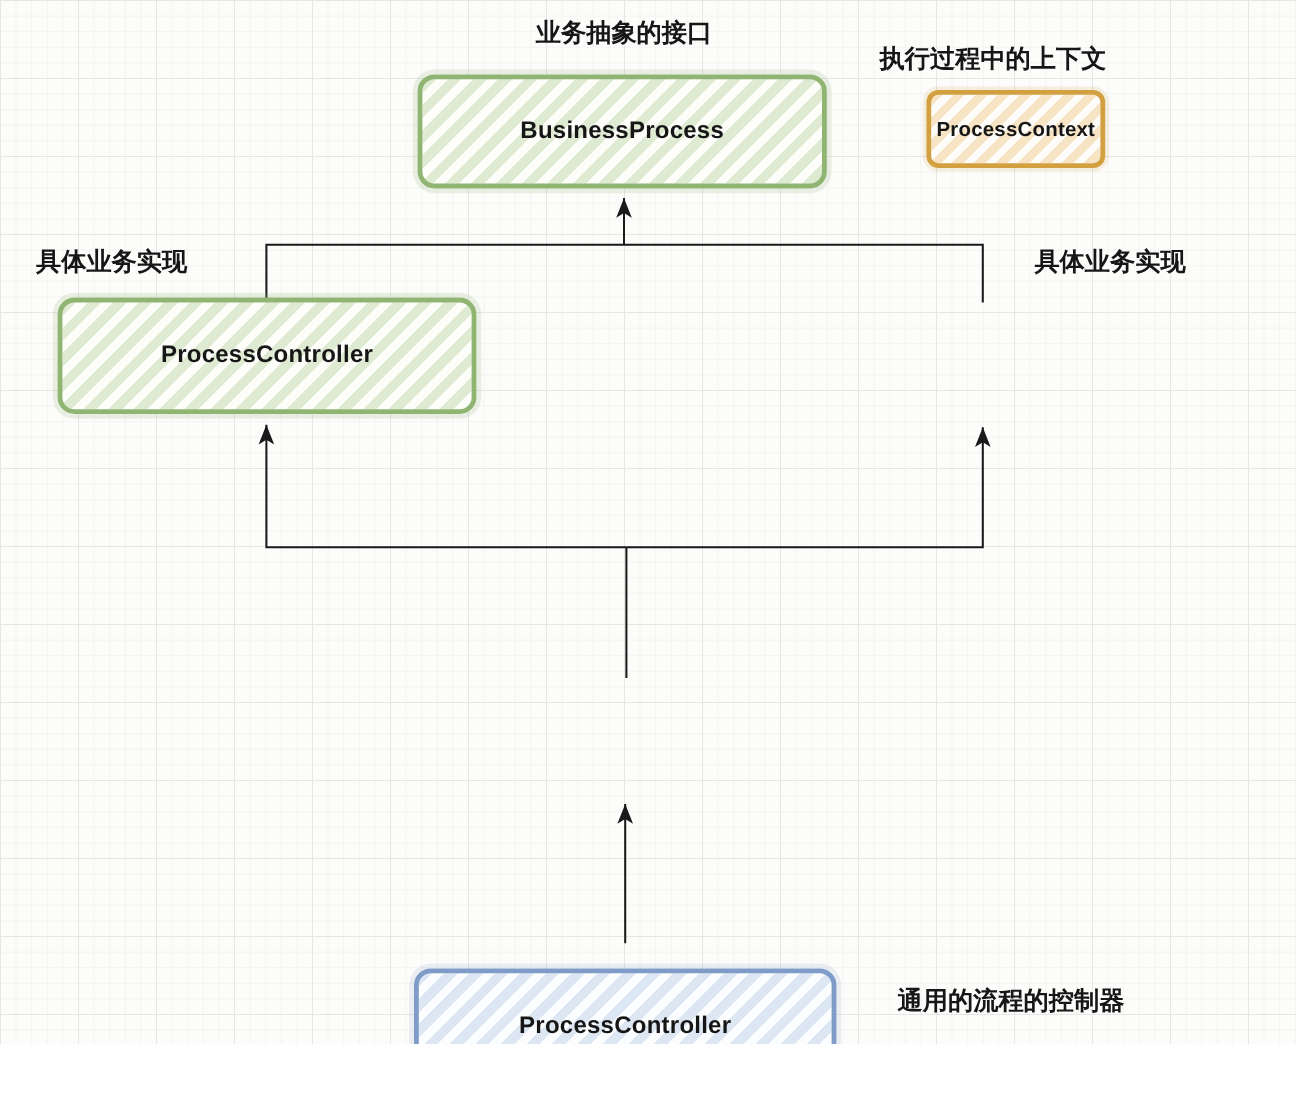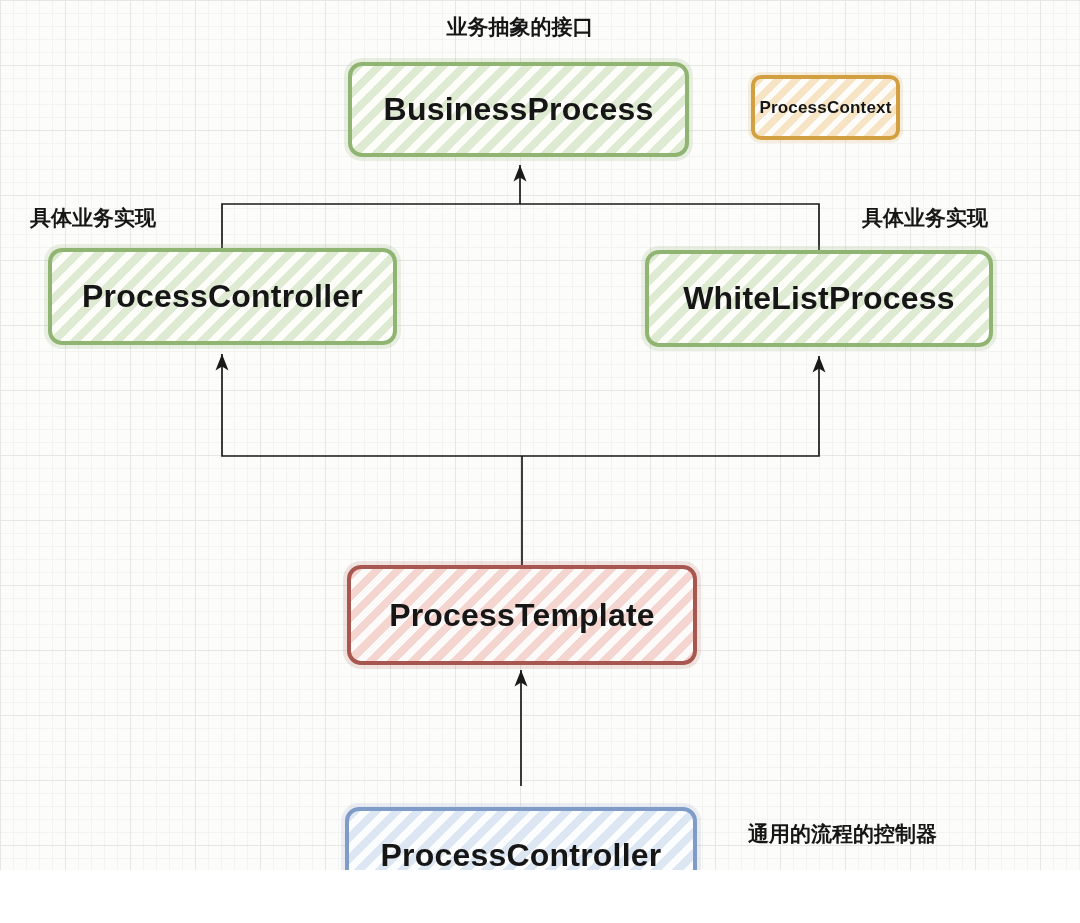--- a/index.html
+++ b/index.html
@@ -52,22 +52,22 @@
   .node.red {
     border: 4px solid #a85750;
     background: repeating-linear-gradient(135deg, #f4d5cf 0 8px, #fdfbfa 8px 15px);
     box-shadow: 0 0 0 4px rgba(168, 87, 80, 0.15);
   }
   .node.blue {
     border: 4px solid #7e9cc7;
     background: repeating-linear-gradient(135deg, #dde7f3 0 8px, #fcfdfe 8px 15px);
     box-shadow: 0 0 0 4px rgba(126, 156, 199, 0.15);
   }
-  .node-label-lg { font-size: 32px; }
-  .node-label-sm { font-size: 17px; font-weight: 600; }
+  .node-label-lg { font-size: 20px; }
+  .node-label-sm { font-size: 17px; font-weight: 600; margin-left: 21px; }
   .annotation {
     position: absolute;
     color: #161616;
     font-weight: 700;
     font-size: 21px;
     white-space: nowrap;
   }
   .annotation.centered {
     text-align: center;
   }
@@ -89,33 +89,32 @@
 
     <path d="M522,565 L522,456" fill="none" stroke="#1a1a1a" stroke-width="1.7"></path>
     <path d="M522,456 L222,456 L222,354" fill="none" stroke="#1a1a1a" stroke-width="1.7" marker-end="url(#arrowhead)"></path>
     <path d="M522,456 L819,456 L819,356" fill="none" stroke="#1a1a1a" stroke-width="1.7" marker-end="url(#arrowhead)"></path>
 
     <path d="M521,786 L521,670" fill="none" stroke="#1a1a1a" stroke-width="1.7" marker-end="url(#arrowhead)"></path>
   </svg>
 
   <div class="annotation centered" style="left:350px; top:13px; width:340px;">业务抽象的接口</div>
 
+  <div class="annotation" style="left:733px; top:35px;">执行过程中的上下文</div>
 
   <div class="annotation" style="left:30px; top:204px;">具体业务实现</div>
 
   <div class="annotation" style="left:862px; top:204px;">具体业务实现</div>
 
 
   <div class="annotation" style="left:748px; top:820px;">通用的流程的控制器</div>
 
   <div class="node green node-label-lg" style="left:348px; top:62px; width:341px; height:95px;">BusinessProcess</div>
 
   <div class="node orange node-label-sm" style="left:751px; top:75px; width:149px; height:65px; border-radius:10px;">ProcessContext</div>
 
   <div class="node green node-label-lg" style="left:48px; top:248px; width:349px; height:97px;">ProcessController</div>
 
-  <div class="node green node-label-lg" style="left:645px; top:250px; width:348px; height:97px;">WhiteListProcess</div>
 
-  <div class="node red node-label-lg" style="left:347px; top:565px; width:350px; height:100px;">ProcessTemplate</div>
 
   <div class="node blue node-label-lg" style="left:345px; top:807px; width:352px; height:96px;">ProcessController</div>
 
 </div>
 
 </body></html>

